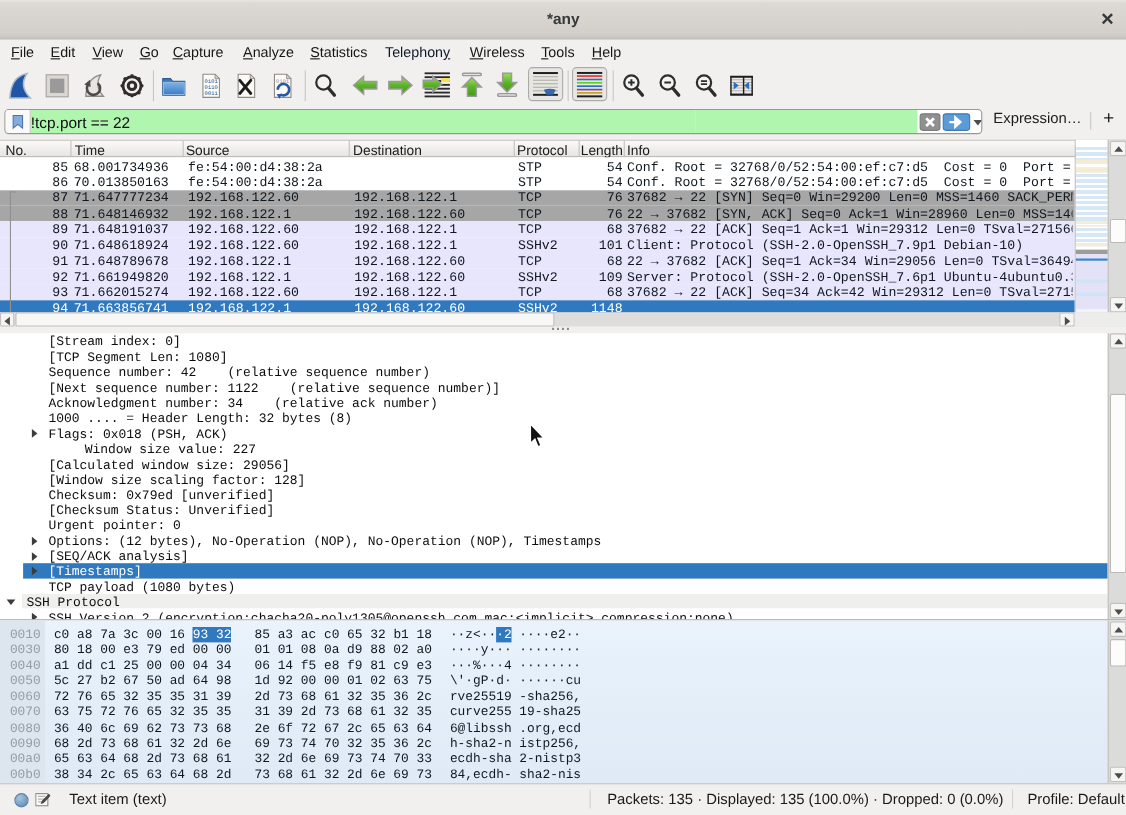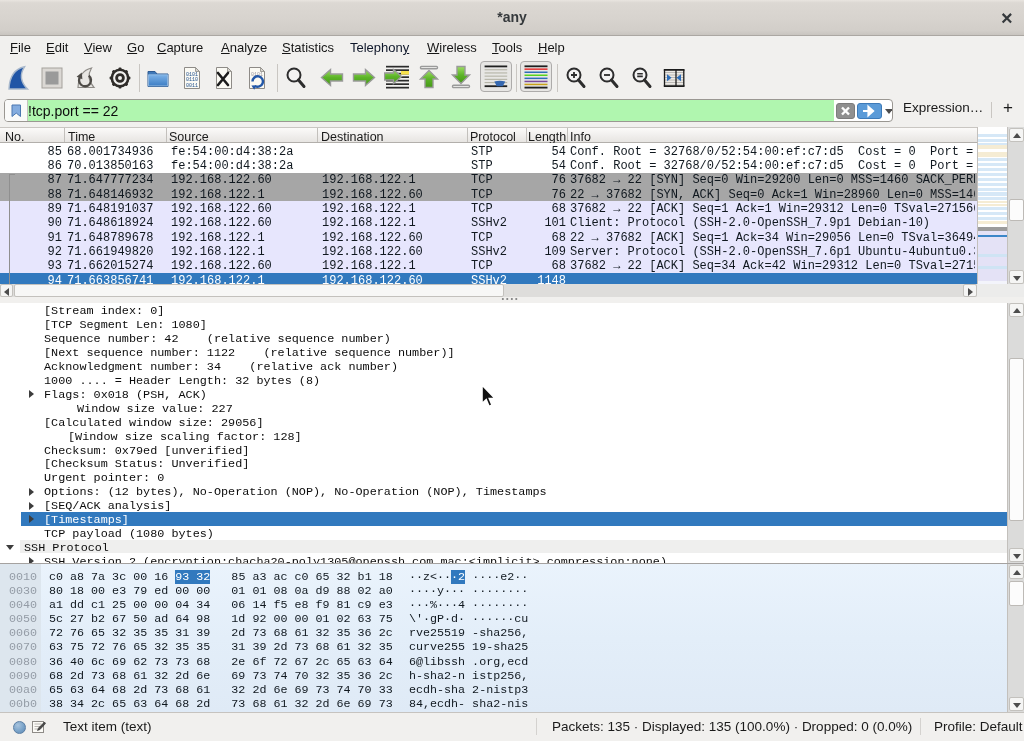--- a/index.html
+++ b/index.html
@@ -382,21 +382,21 @@
       <div class="abs" style="left:44px;top:1.0px;color:#0c0c0c;white-space:pre;">[Stream index: 0]</div>
       <div class="abs" style="left:44px;top:14.9px;color:#0c0c0c;white-space:pre;">[TCP Segment Len: 1080]</div>
       <div class="abs" style="left:44px;top:28.9px;color:#0c0c0c;white-space:pre;">Sequence number: 42    (relative sequence number)</div>
       <div class="abs" style="left:44px;top:42.8px;color:#0c0c0c;white-space:pre;">[Next sequence number: 1122    (relative sequence number)]</div>
       <div class="abs" style="left:44px;top:56.8px;color:#0c0c0c;white-space:pre;">Acknowledgment number: 34    (relative ack number)</div>
       <div class="abs" style="left:44px;top:70.8px;color:#0c0c0c;white-space:pre;">1000 .... = Header Length: 32 bytes (8)</div>
       <div class="tri-r abs" style="left:29px;top:86.9px;"></div>
       <div class="abs" style="left:44px;top:84.7px;color:#0c0c0c;white-space:pre;">Flags: 0x018 (PSH, ACK)</div>
       <div class="abs" style="left:44px;top:98.7px;color:#0c0c0c;white-space:pre;margin-left:33px;">Window size value: 227</div>
       <div class="abs" style="left:44px;top:112.6px;color:#0c0c0c;white-space:pre;">[Calculated window size: 29056]</div>
-      <div class="abs" style="left:44px;top:126.6px;color:#0c0c0c;white-space:pre;margin-left:24px;">[Window size scaling factor: 128]</div>
+      <div class="abs" style="left:44px;top:126.6px;color:#0c0c0c;white-space:pre;">[Window size scaling factor: 128]</div>
       <div class="abs" style="left:44px;top:140.5px;color:#0c0c0c;white-space:pre;">Checksum: 0x79ed [unverified]</div>
       <div class="abs" style="left:44px;top:154.4px;color:#0c0c0c;white-space:pre;">[Checksum Status: Unverified]</div>
       <div class="abs" style="left:44px;top:168.4px;color:#0c0c0c;white-space:pre;">Urgent pointer: 0</div>
       <div class="tri-r abs" style="left:29px;top:184.5px;"></div>
       <div class="abs" style="left:44px;top:182.3px;color:#0c0c0c;white-space:pre;">Options: (12 bytes), No-Operation (NOP), No-Operation (NOP), Timestamps</div>
       <div class="tri-r abs" style="left:29px;top:198.5px;"></div>
       <div class="abs" style="left:44px;top:196.3px;color:#0c0c0c;white-space:pre;">[SEQ/ACK analysis]</div>
       <div class="abs" style="left:21px;top:209.2px;width:986px;height:13.4px;background:#3179be;"></div>
       <div class="tri-r abs" style="left:29px;top:212.4px;"></div>
       <div class="abs" style="left:44px;top:210.2px;color:#ffffff;white-space:pre;">[Timestamps]</div>

